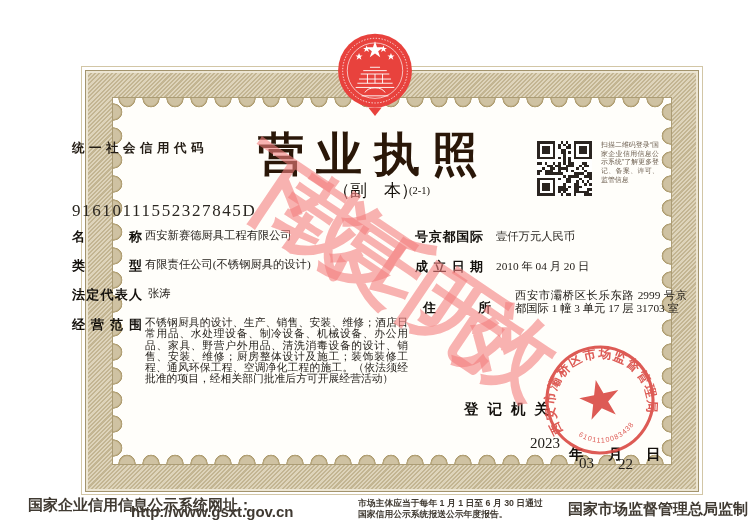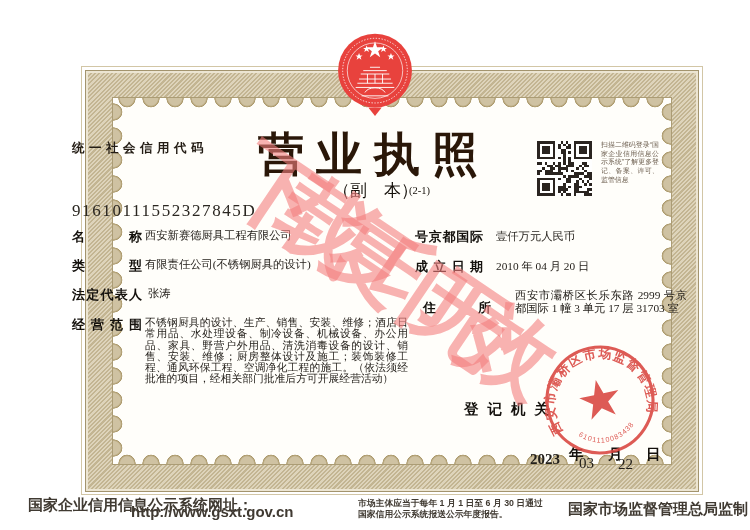--- a/index.html
+++ b/index.html
@@ -280,21 +280,21 @@
   <div class="fvalue" style="left:496px;top:230px;">壹仟万元人民币</div>
 
   <div class="flabel rcol" style="top:258px;">成立日期</div>
   <div class="fvalue" style="left:496px;top:260px;">2010 年 04 月 20 日</div>
 
   <div class="flabel rcol" style="top:299px;margin-left:8px;">住所</div>
   <div class="fvalue addr" style="left:492px;top:289px;margin-left:23px;">西安市灞桥区长乐东路 2999 号京都国际 1 幢 3 单元 17 层 31703 室</div>
 
   <div class="registrar">登记机关</div>
 
-  <div class="dt dt-num" style="left:530px;top:451px;font-weight:bold;">2023</div>
+  <div class="dt dt-num" style="left:530px;top:435px;">2023</div>
   <div class="dt dt-cn" style="left:569px;top:445px;">年</div>
   <div class="dt dt-num" style="left:579px;top:455px;">03</div>
   <div class="dt dt-cn" style="left:608px;top:445px;">月</div>
   <div class="dt dt-num" style="left:618px;top:456px;">22</div>
   <div class="dt dt-cn" style="left:646px;top:445px;">日</div>
 
   <svg class="seal" viewBox="0 0 112 112">
     <circle cx="56" cy="56" r="52" fill="none" stroke="#d9453f" stroke-width="3"></circle>
     <polygon points="56,36 60.7,50.2 75.6,50.2 63.5,59 68.2,73.2 56,64.4 43.8,73.2 48.5,59 36.4,50.2 51.3,50.2" fill="#d9453f"></polygon>
     <defs>

